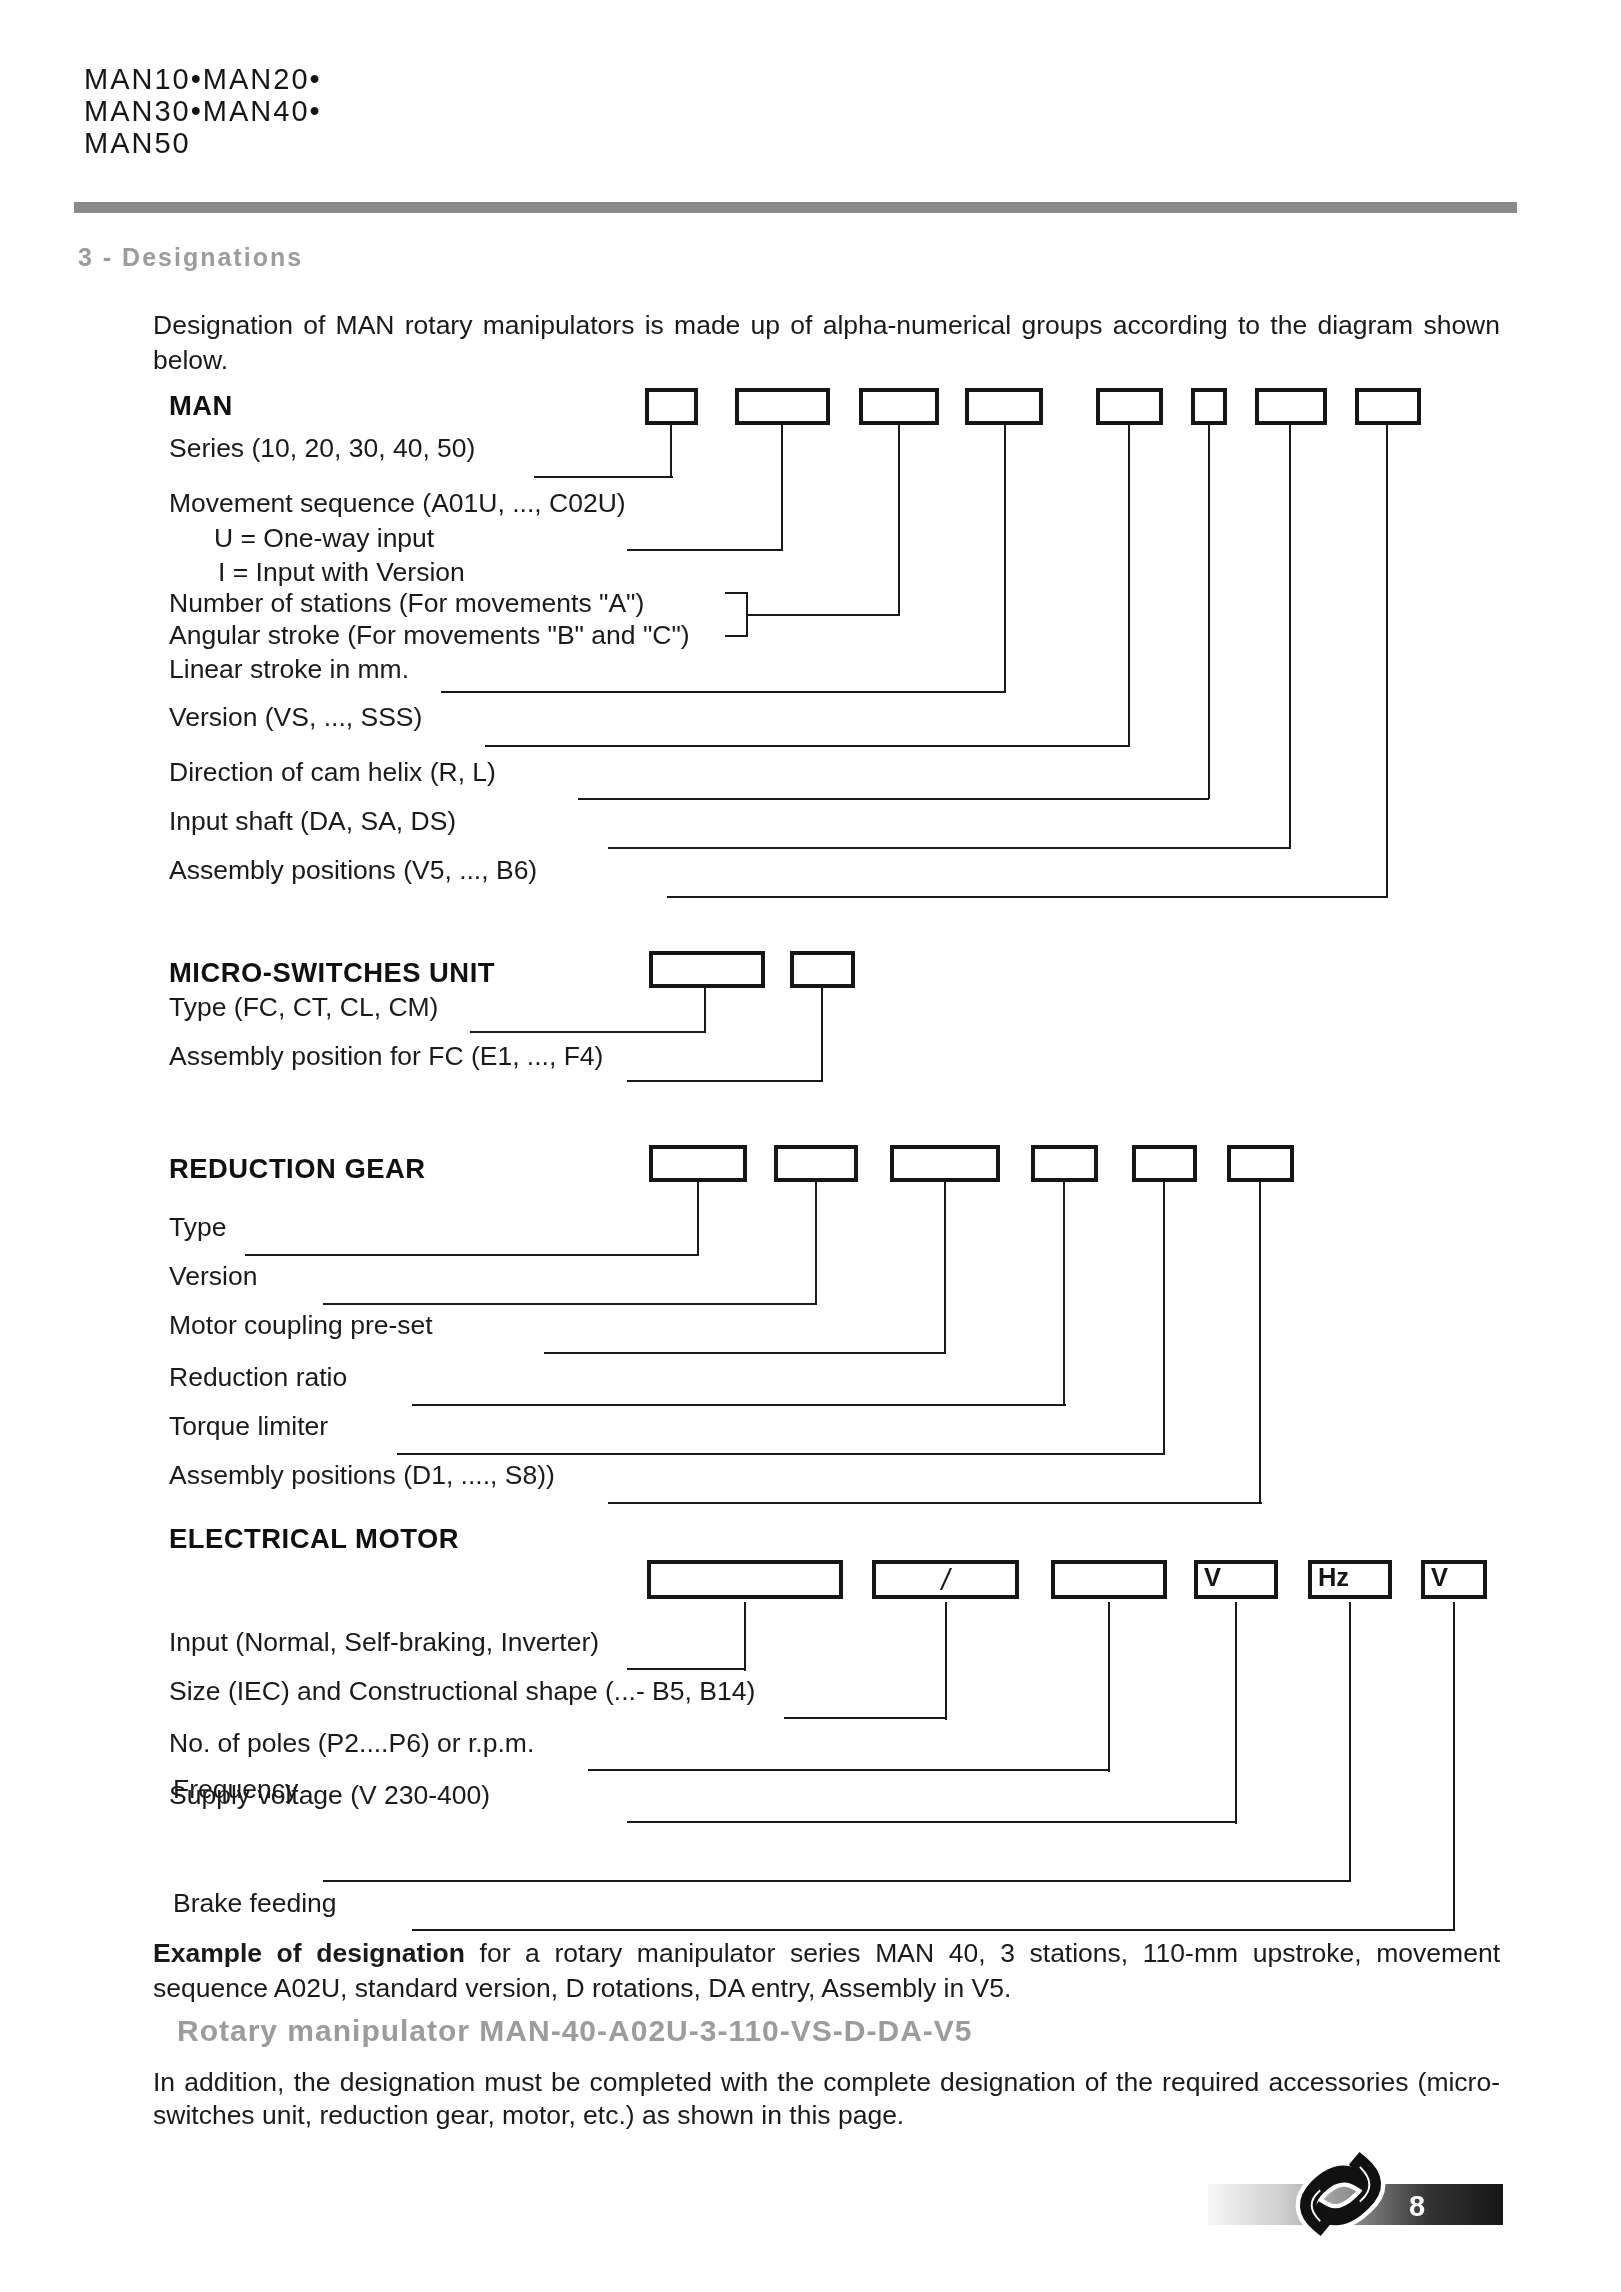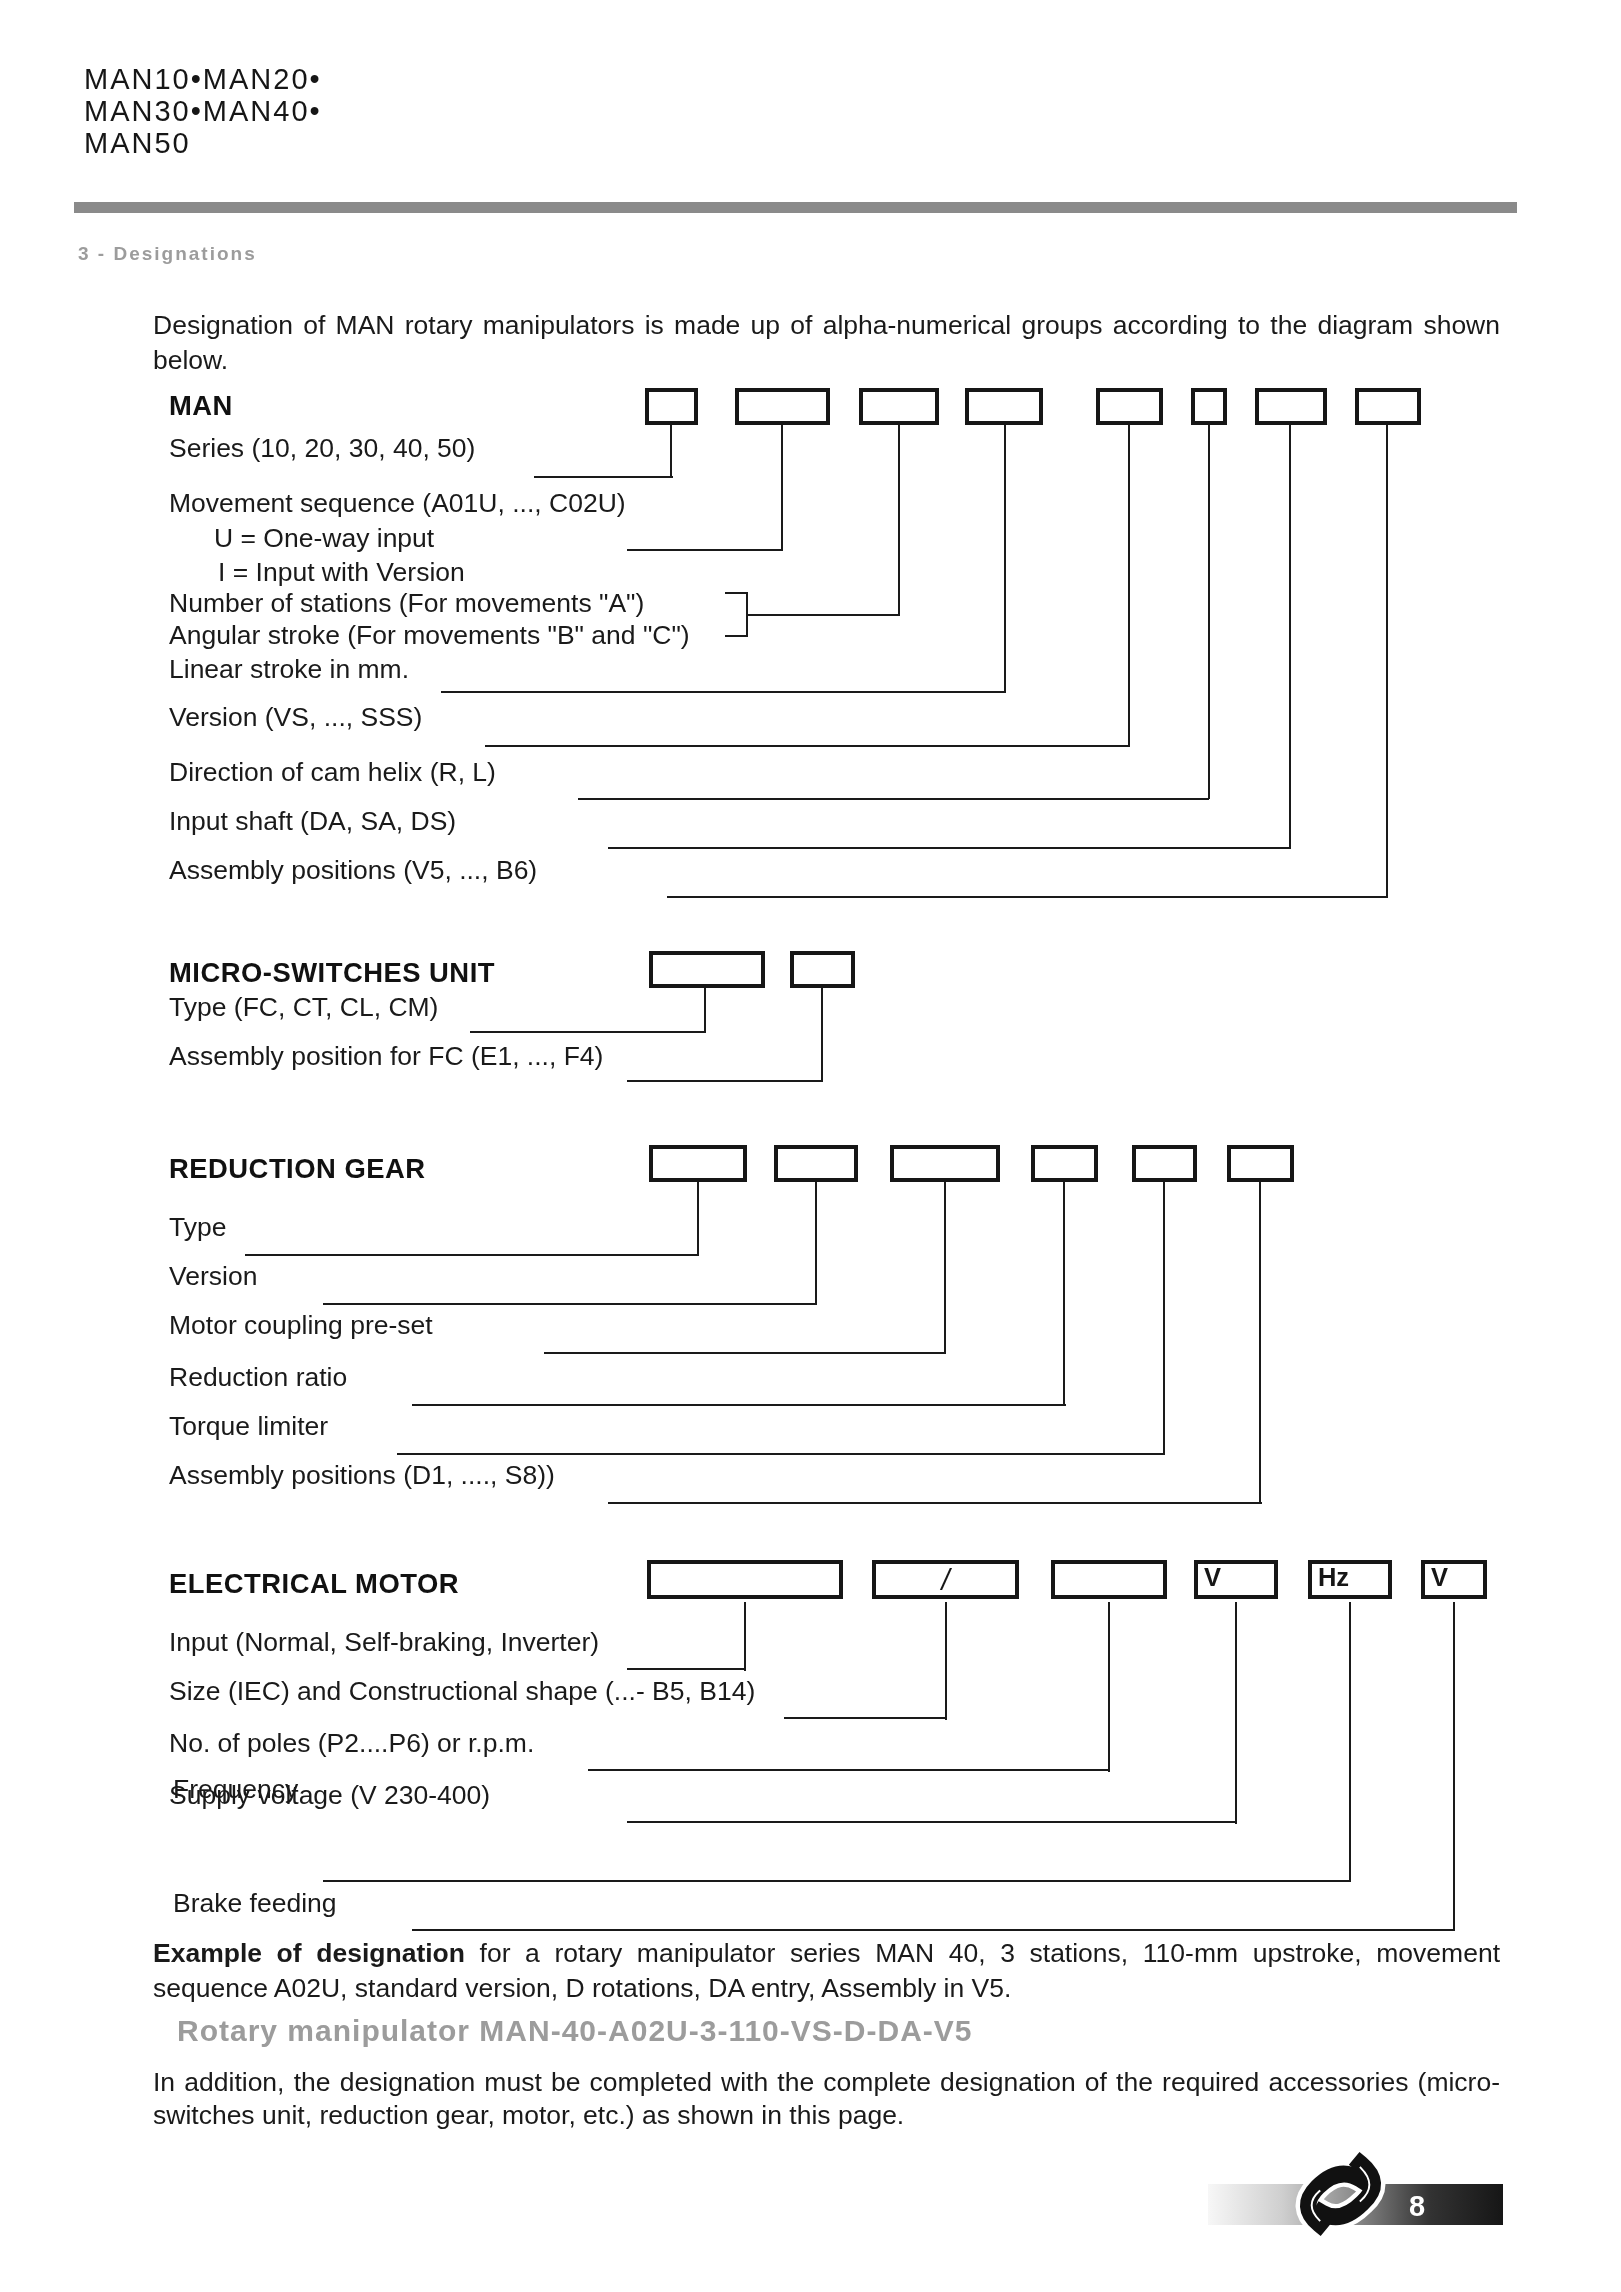--- a/index.html
+++ b/index.html
@@ -22,21 +22,21 @@
     position:absolute;right:115px;top:139px;
     font-size:51px;font-weight:400;letter-spacing:12.7px;color:#1d1d1d;
     white-space:nowrap;
   }
   .graybar{
     position:absolute;left:74px;top:202px;width:1443px;height:10.8px;
     background:#8a8a8a;
   }
   .pageheading{
     position:absolute;left:78px;top:243px;
-    font-size:19px;font-weight:700;letter-spacing:2px;color:#9c9c9c;
+    font-size:25px;font-weight:700;letter-spacing:2px;color:#9c9c9c;
     white-space:nowrap;
   }
   .para{
     position:absolute;left:153px;width:1347px;
     font-size:26.5px;line-height:35px;text-align:justify;color:#1a1a1a;
   }
   .secheading{
     position:absolute;left:169px;
     font-size:27.4px;font-weight:700;color:#111;white-space:nowrap;letter-spacing:0.5px;
   }
@@ -170,21 +170,21 @@
   <div class="vl" style="left:815px;top:1182px;height:123px"></div>
   <div class="hl" style="left:544px;top:1352px;width:402px"></div>
   <div class="vl" style="left:944px;top:1182px;height:172px"></div>
   <div class="hl" style="left:412px;top:1404px;width:654px"></div>
   <div class="vl" style="left:1063px;top:1182px;height:223px"></div>
   <div class="hl" style="left:397px;top:1453px;width:768px"></div>
   <div class="vl" style="left:1163px;top:1182px;height:272px"></div>
   <div class="hl" style="left:608px;top:1502px;width:654px"></div>
   <div class="vl" style="left:1259px;top:1182px;height:321px"></div>
 
-  <div class="secheading" style="top:1568px">ELECTRICAL MOTOR</div>
+  <div class="secheading" style="top:1523px">ELECTRICAL MOTOR</div>
 
   <div class="dbox" style="left:647px;top:1560px;width:196px;height:39px"></div>
   <div class="dbox" style="left:872px;top:1560px;width:147px;height:39px">
     <div class="slash">/</div>
   </div>
   <div class="dbox" style="left:1051px;top:1560px;width:116px;height:39px"></div>
   <div class="dbox boxtxt" style="left:1194px;top:1560px;width:84px;height:39px">V</div>
   <div class="dbox boxtxt" style="left:1308px;top:1560px;width:84px;height:39px">Hz</div>
   <div class="dbox boxtxt" style="left:1421px;top:1560px;width:66px;height:39px">V</div>
 

